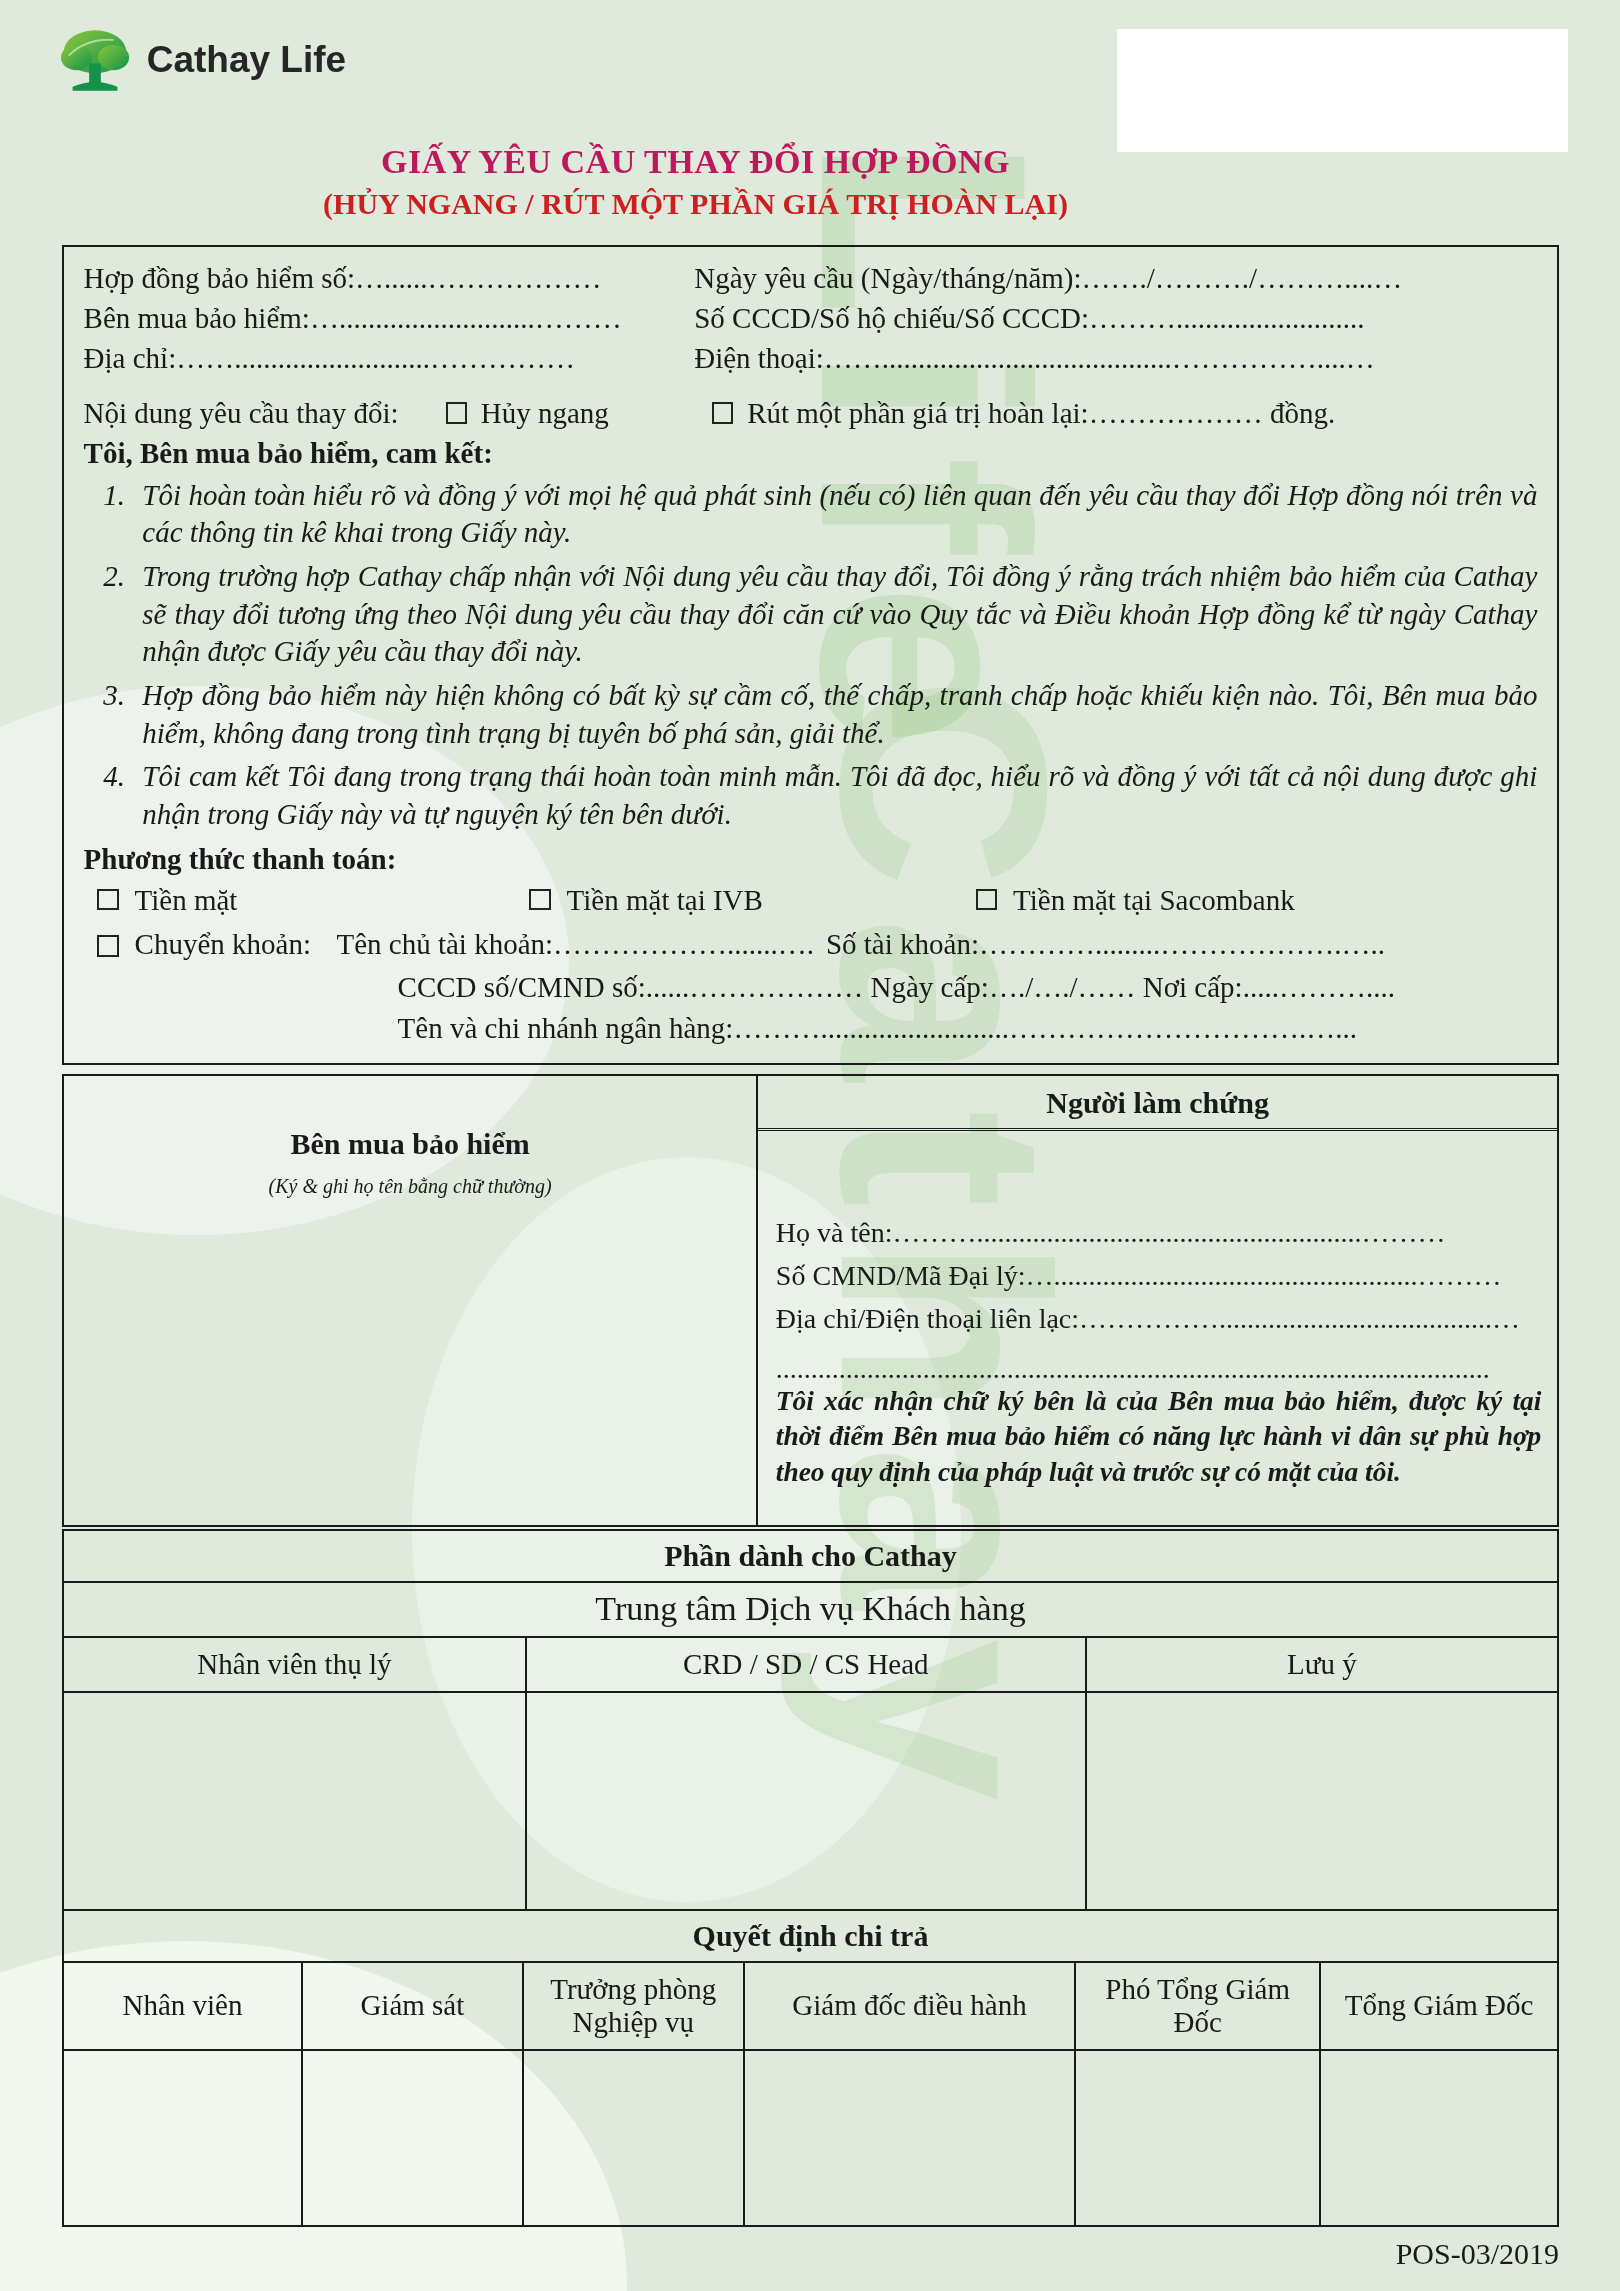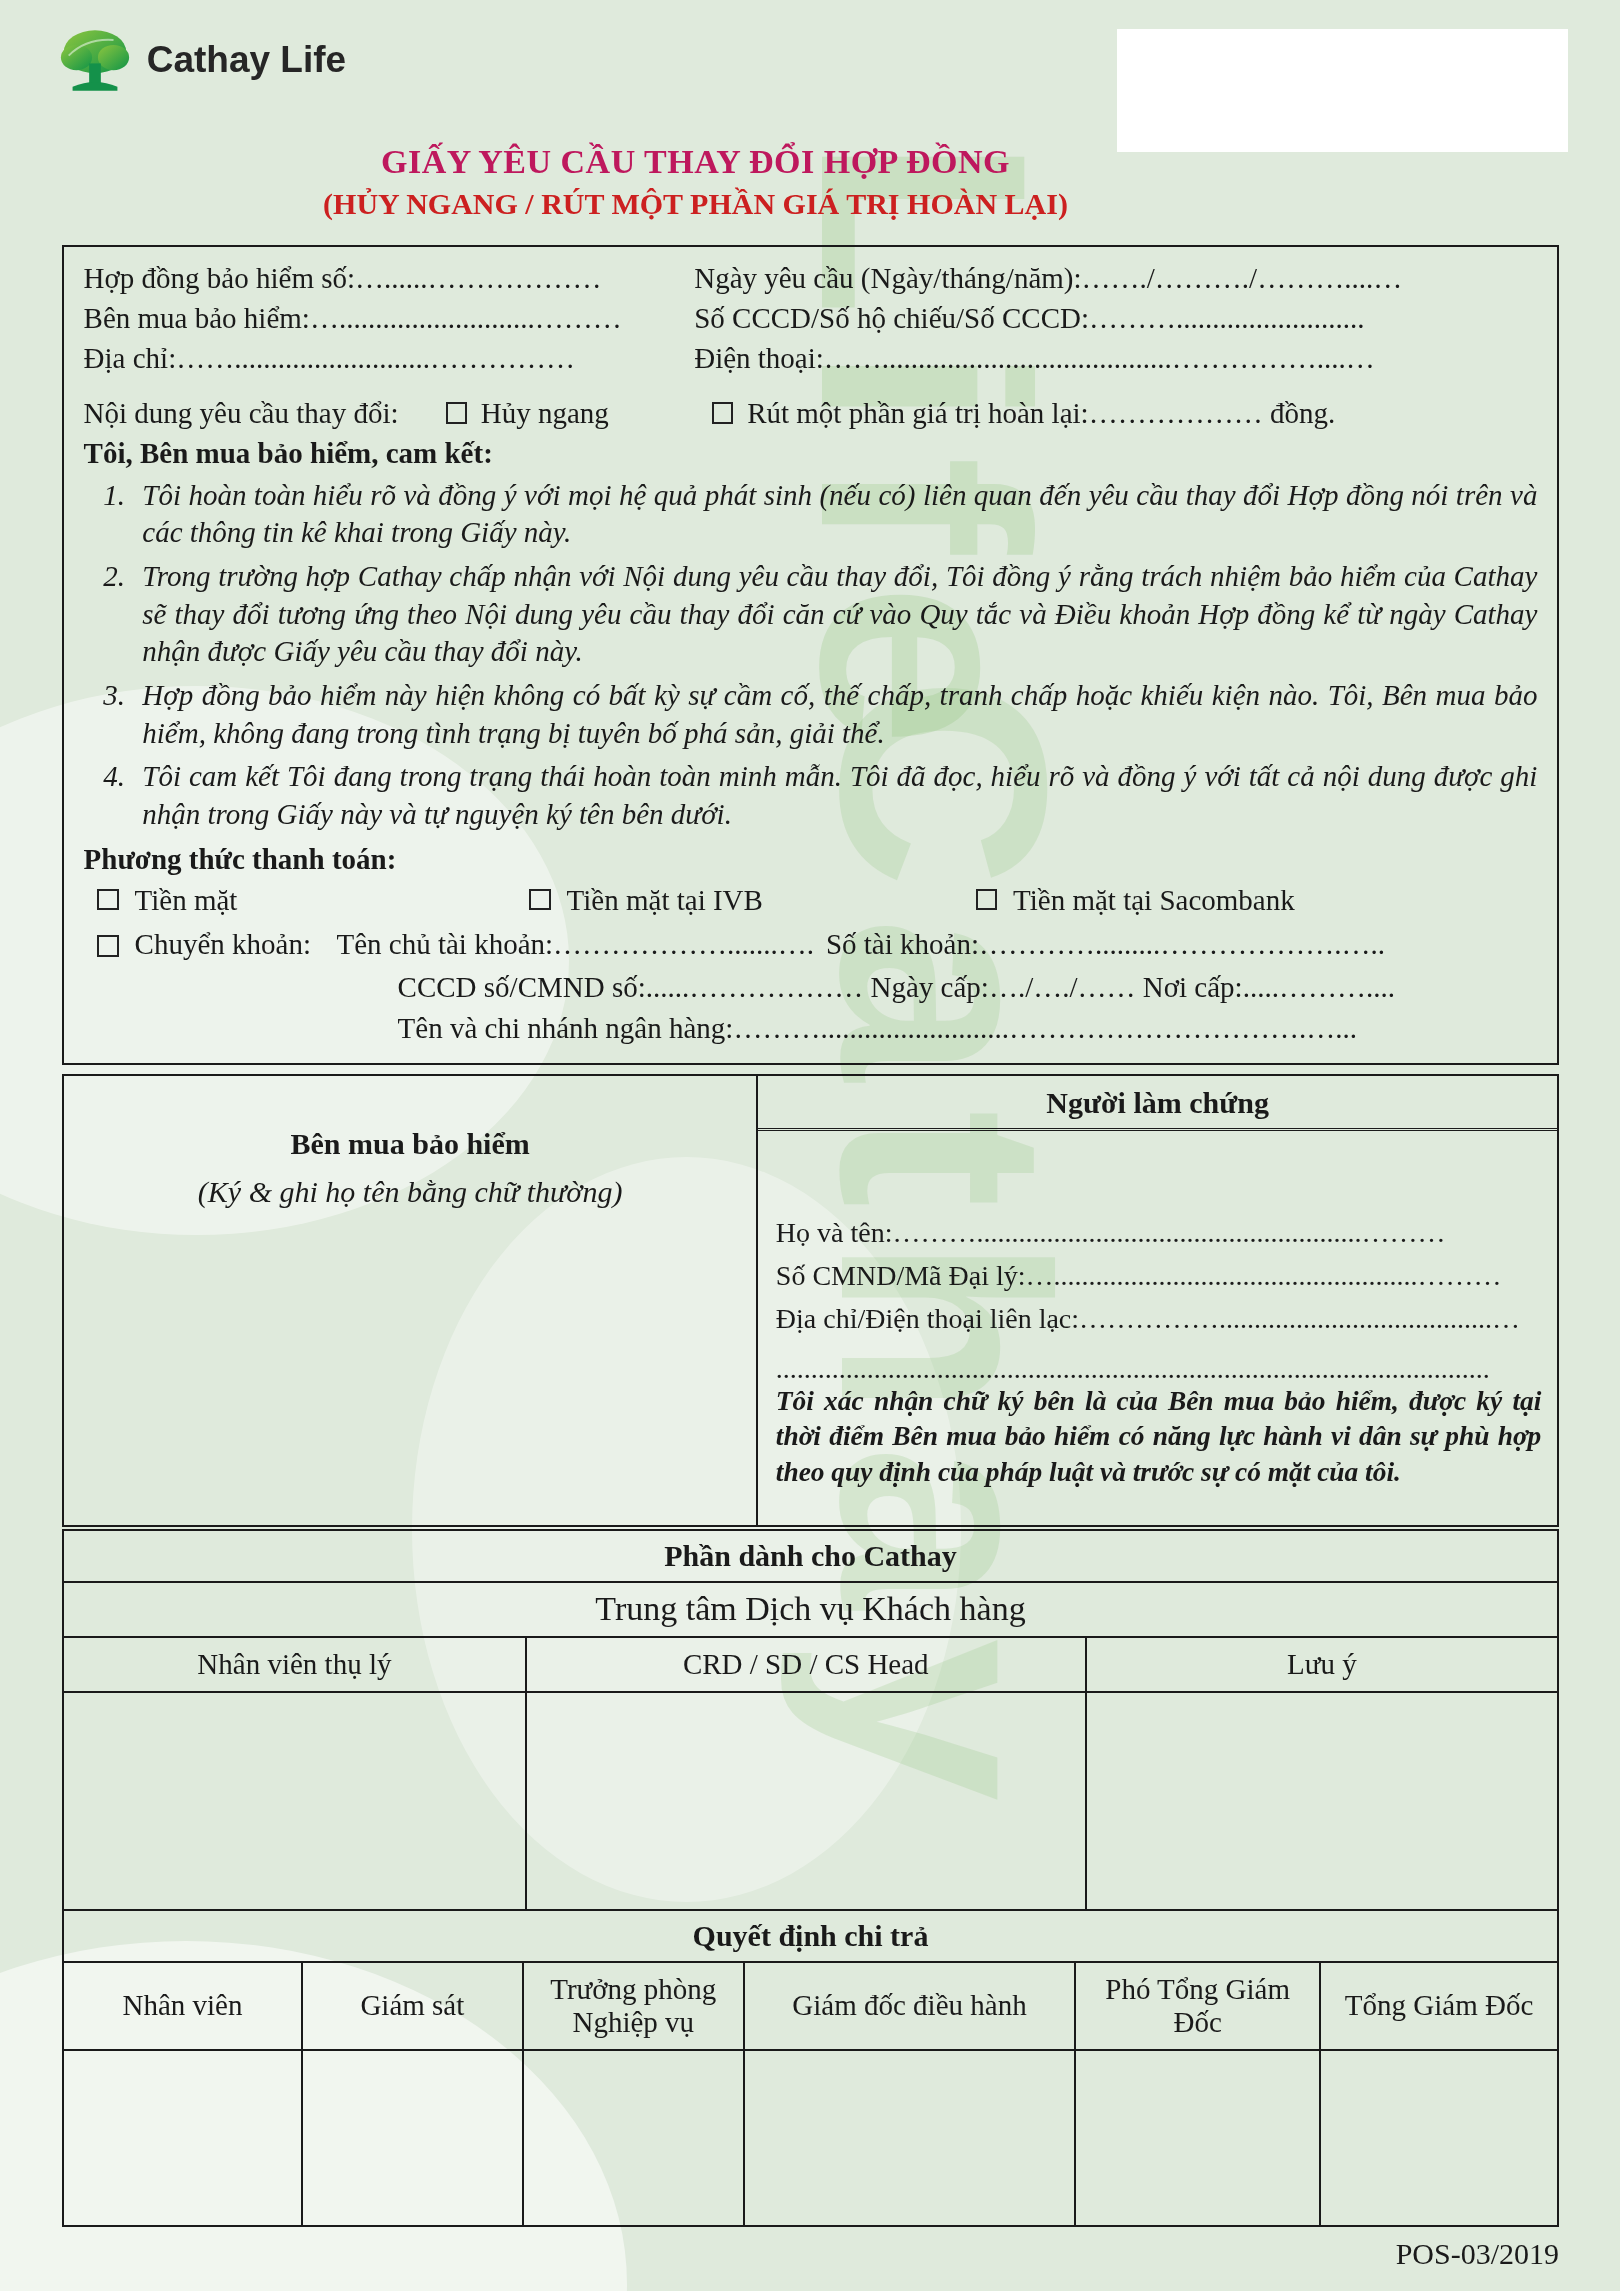--- a/index.html
+++ b/index.html
@@ -86,21 +86,21 @@
   
   .sig-table{
     position:absolute;left:62px;top:1074px;width:1497px;height:453px;
     border:2px solid #1a1a1a;box-sizing:border-box;display:flex;
   }
   .sig-left{
     flex:0 0 46.5%;border-right:2px solid #1a1a1a;box-sizing:border-box;
     text-align:center;padding-top:51px;
   }
   .sig-left .t{font-weight:bold;font-size:30px;}
-  .sig-left .s{font-style:italic;font-size:30px;margin-top:13.7px;}
+  .sig-left .s{font-style:italic;font-size:20px;margin-top:13.7px;}
   .sig-right{flex:1;display:flex;flex-direction:column;box-sizing:border-box;}
   .sig-right .hd{
     text-align:center;font-weight:bold;font-size:30px;
     padding:9.8px 0 7.8px 0;border-bottom:3.9px double #1a1a1a;
   }
   .sig-right .bd{
     flex:1;padding:82px 15.7px 7.8px 17.6px;font-size:28px;line-height:1.45;
     overflow:hidden;
   }
   .w-line{white-space:nowrap;overflow:hidden;height:43px;}

